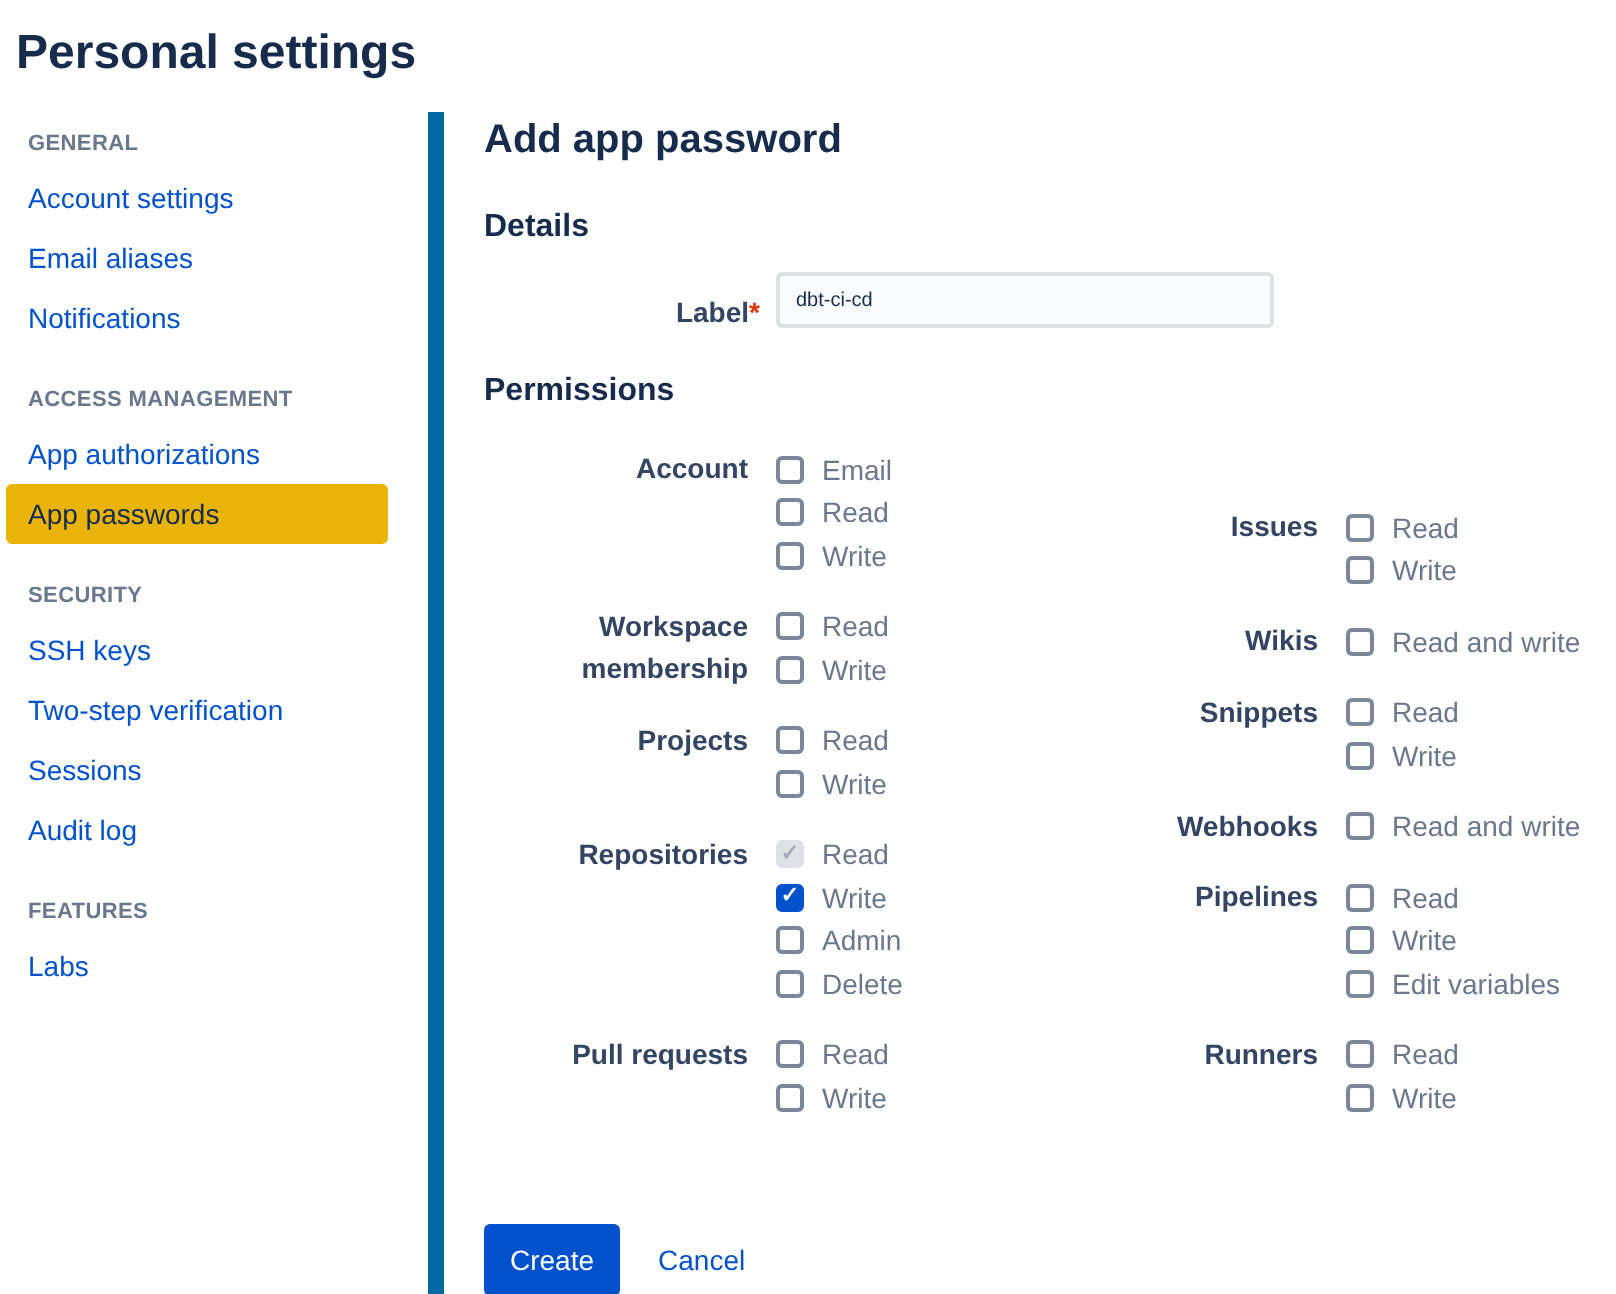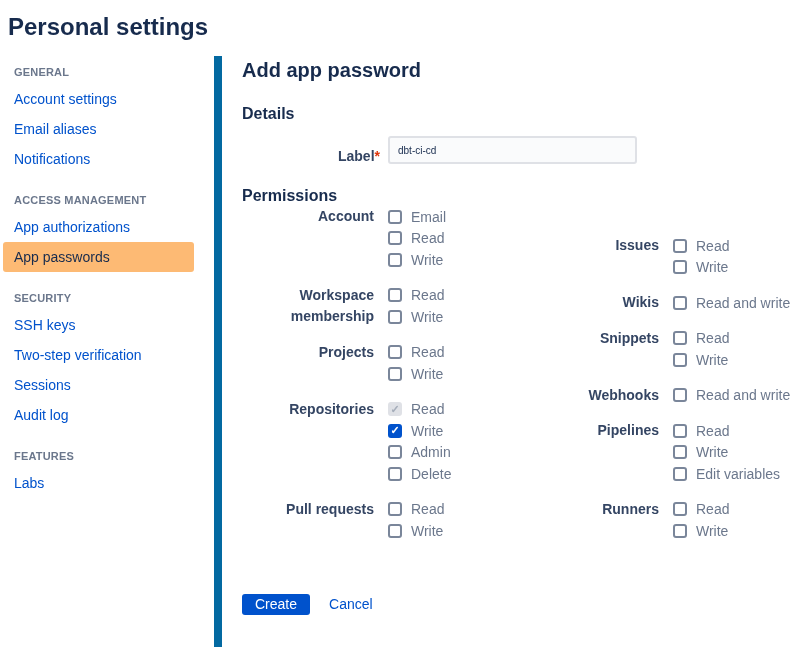--- a/index.html
+++ b/index.html
@@ -30,21 +30,21 @@
     font-size: 11px; font-weight: 700; color: #6B778C;
     padding: 0 14px; line-height: 24px; letter-spacing: 0.2px;
   }
   .sidebar-item {
     display: block; font-size: 14px; line-height: 20px;
     color: #0052CC; text-decoration: none;
     padding: 5px 11px; margin: 0 20px 0 3px;
     border-radius: 3px; cursor: pointer;
   }
   .sidebar-item.selected {
-    background: #fdba74; color: #172B4D;
+    background: #eab308; color: #172B4D;
   }
   
   .main { flex: 1; padding-left: 20px; }
   .main-heading {
     margin: 2px 0 0; font-size: 20px; font-weight: 600; color: #172B4D;
     line-height: 24px;
   }
   .section-title {
     margin: 22px 0 0; font-size: 16px; font-weight: 600; color: #172B4D;
     line-height: 20px;
@@ -56,21 +56,21 @@
   }
   .required { color: #DE350B; font-weight: 600; }
   .text-input {
     width: 249px; height: 28px;
     border: 2px solid #DFE1E6; border-radius: 3px;
     padding: 2px 8px; font-size: 10px; color: #172B4D;
     font-family: "Liberation Sans", sans-serif;
     background: #FAFBFC;
     outline: none;
   }
-  .perm-columns { display: flex; }
+  .perm-columns { display: flex; margin-top: 18px; }
   .perm-col { display: flex; flex-direction: column; }
   .perm-col.left { width: 316px; min-width: 316px; }
   .perm-col.right { flex: 1; justify-content: flex-end; }
   .perm-group { display: flex; margin-bottom: 14px; }
   .perm-group-label {
     text-align: right; font-size: 14px; font-weight: 600; color: #344563;
     line-height: 21px;
   }
   .perm-col.left .perm-group-label { width: 146px; min-width: 146px; padding-right: 14px; }
   .perm-col.right .perm-group-label { width: 115px; min-width: 115px; padding-right: 14px; }
@@ -83,21 +83,21 @@
     background: #ffffff; margin-right: 9px;
     display: flex; align-items: center; justify-content: center;
     font-size: 11px; line-height: 11px; font-weight: 700;
   }
   .cb.checked { background: #0052CC; border-color: #0052CC; color: #ffffff; }
   .cb.checked.disabled { background: #DFE1E6; border-color: #DFE1E6; color: #A5ADBA; cursor: default; }
   .perm-option-label { font-size: 14px; color: #6B778C; }
   .actions { display: flex; align-items: center; margin-top: 38px; }
   .btn-create {
     background: #0052CC; color: #ffffff; border: none; border-radius: 3px;
-    height: 21px; padding: 0 13px; font-size: 14px;
+    height: 36px; padding: 0 13px; font-size: 14px;
     font-family: "Liberation Sans", sans-serif; cursor: pointer;
   }
   .link-cancel {
     color: #0052CC; font-size: 14px; margin-left: 19px;
     text-decoration: none; cursor: pointer;
   }
 </style>
 </head>
 <body>
 

